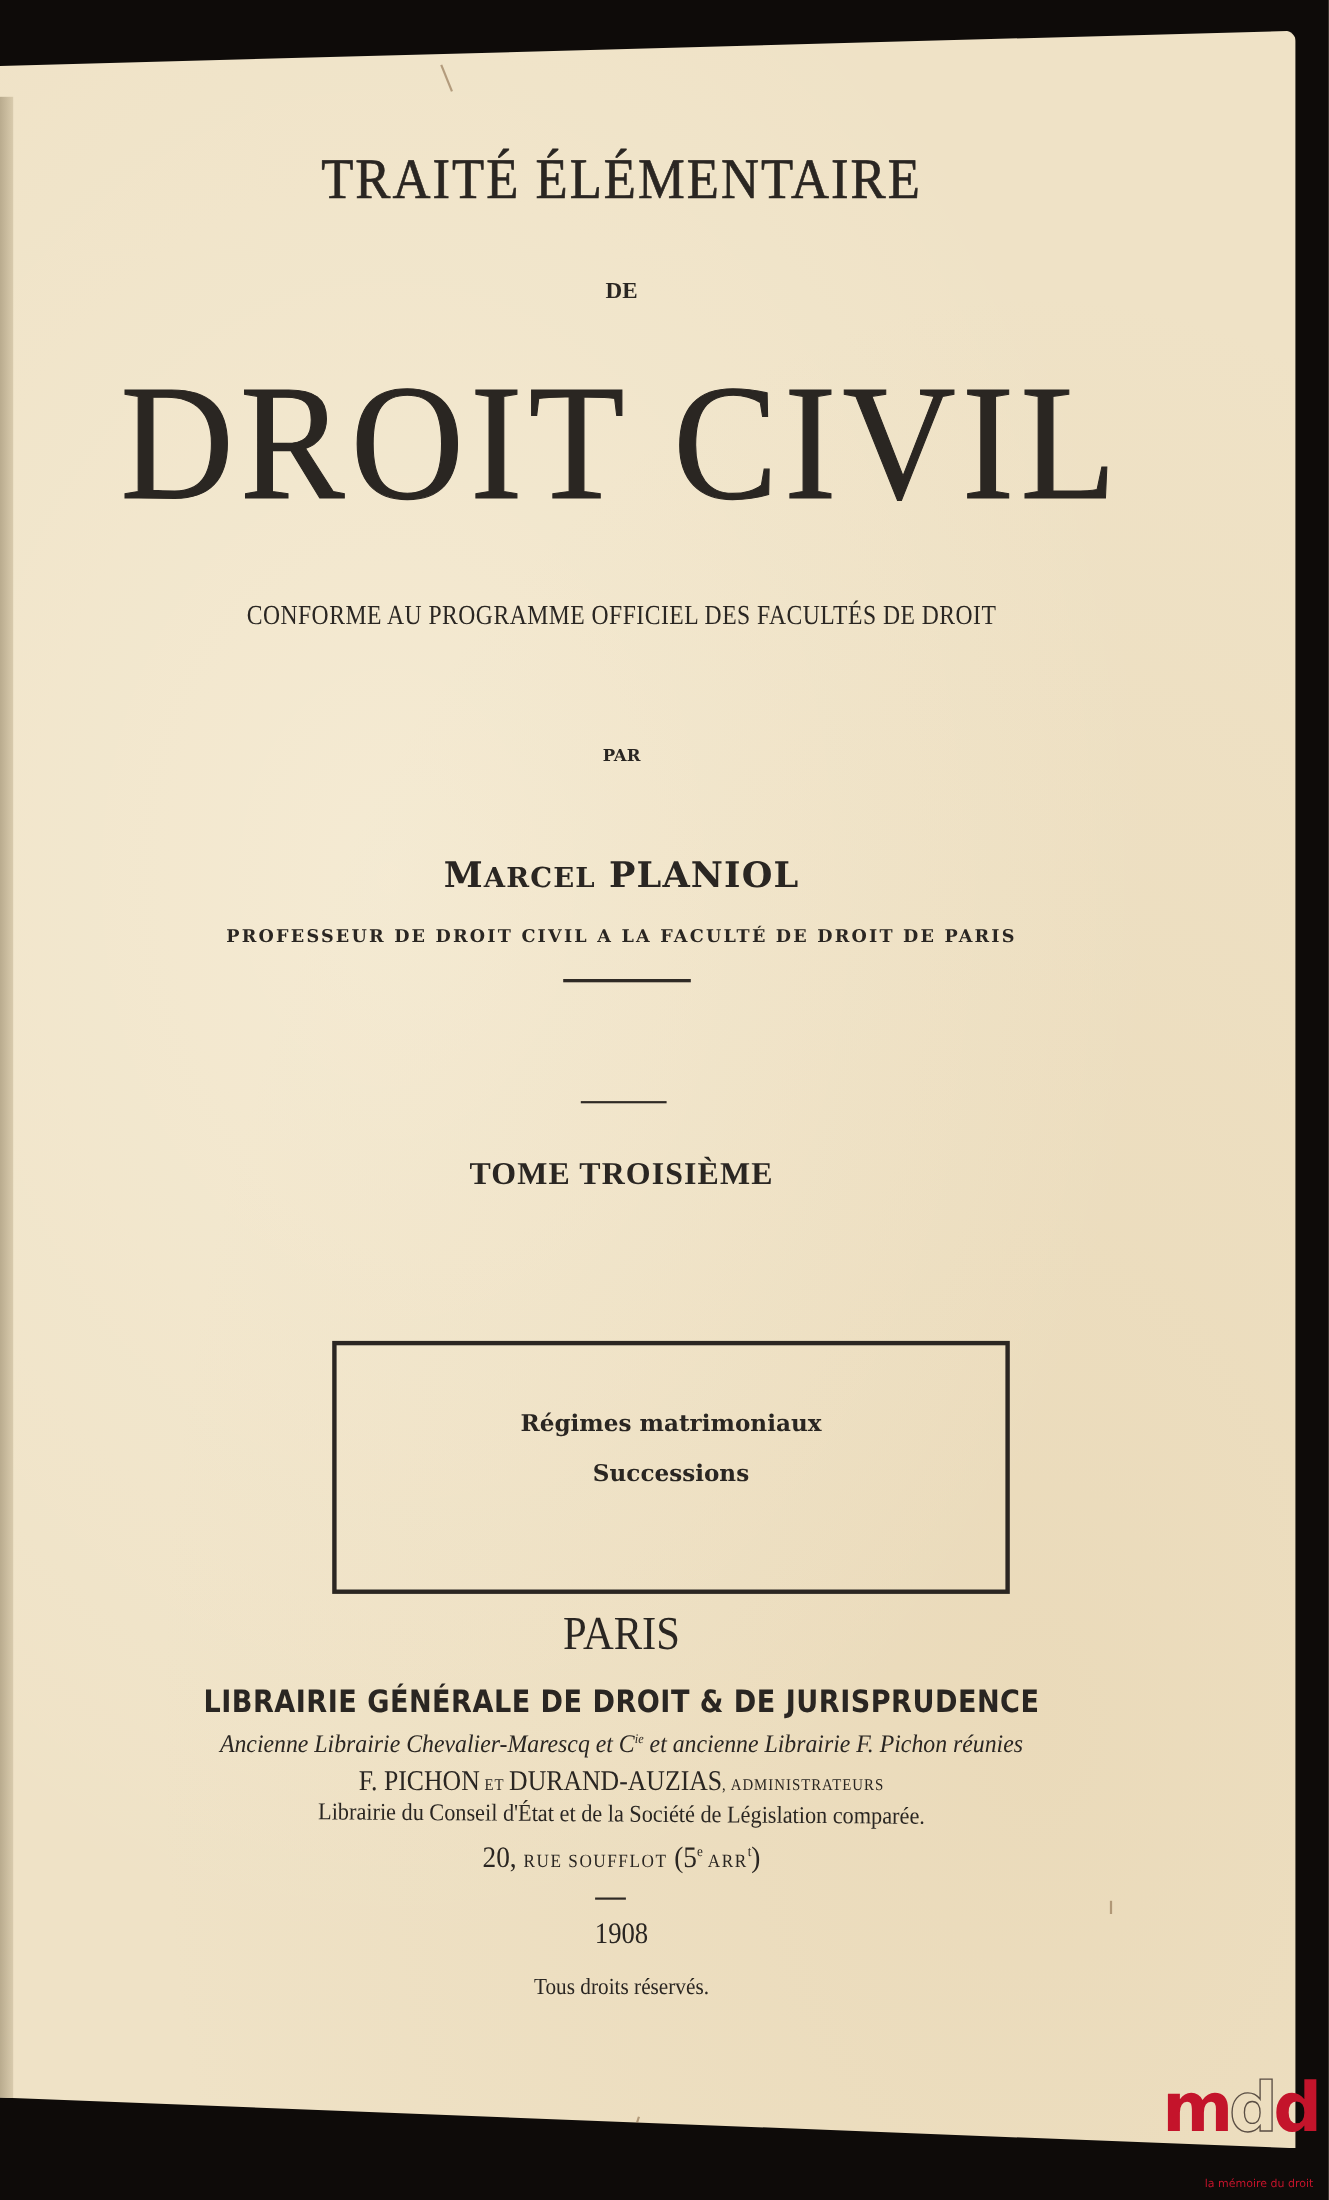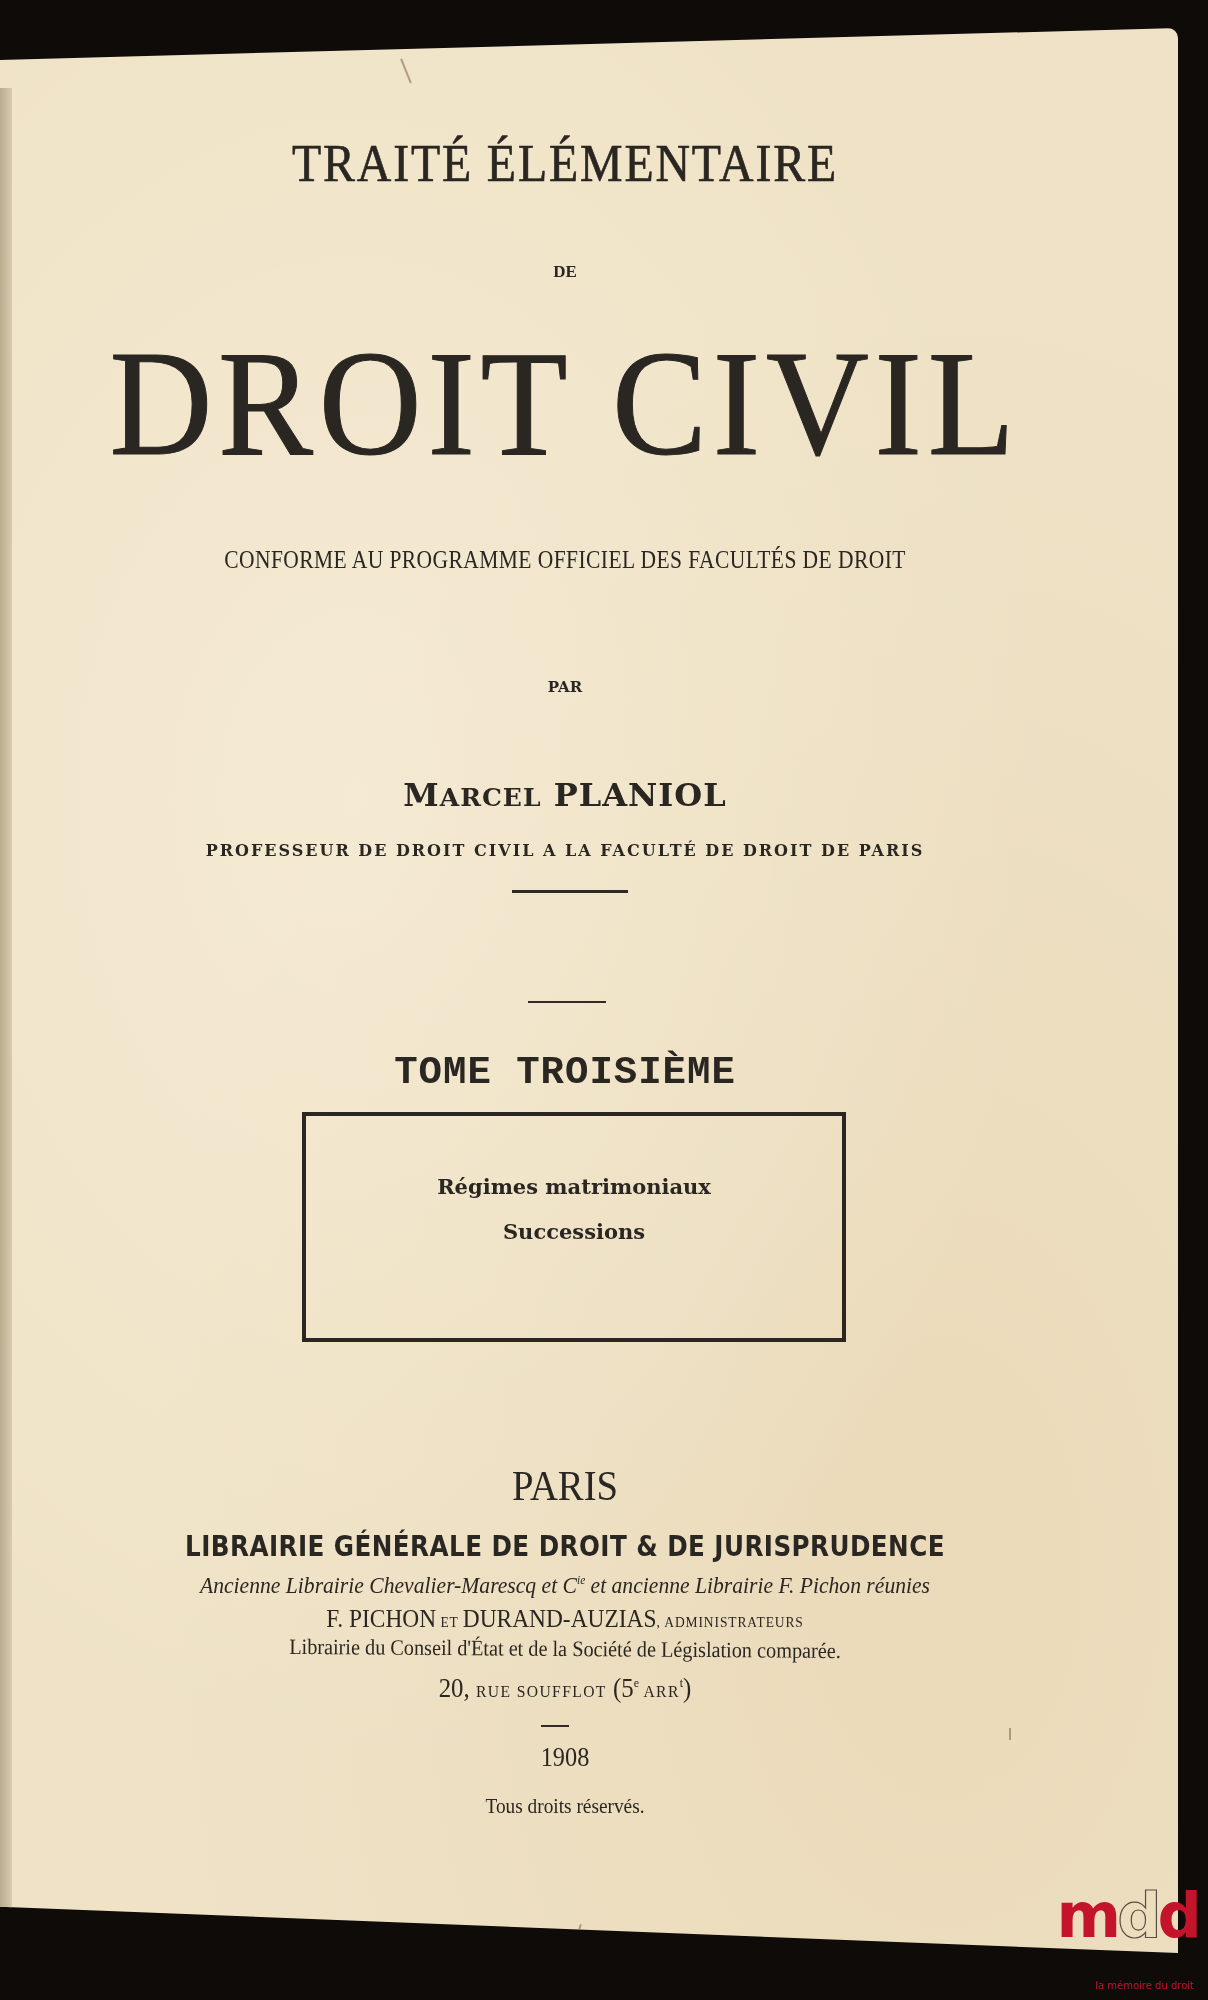--- a/index.html
+++ b/index.html
@@ -46,23 +46,23 @@
     .title-top {
       top: 106px;
       font-family: "Liberation Serif", serif;
       font-size: 52px;
       letter-spacing: 2px;
       transform: scaleX(0.92);
       font-weight: normal;
       -webkit-text-stroke: 0.6px #2a2622;
     }
     .de {
-      top: 234px;
-      font-family: "Liberation Serif", serif;
-      font-size: 17px;
+      top: 224px;
+      font-family: "Liberation Serif", serif;
+      font-size: 21px;
       font-weight: bold;
     }
     .main-title {
       top: 300px;
       font-family: "Liberation Serif", serif;
       font-size: 150px;
       letter-spacing: 6px;
       line-height: 1;
       transform: scaleX(0.95);
       -webkit-text-stroke: 1px #2a2622;
@@ -103,30 +103,30 @@
     .rule-1 { left: 512px; top: 862px; width: 116px; }
     .rule-2 { left: 528px; top: 973px; width: 78px; height: 2px; }
     .edition {
       top: 908px;
       font-family: "DejaVu Serif", serif;
       font-size: 20px;
       letter-spacing: 3px;
     }
     .tome {
       top: 1023px;
-      font-family: Liberation Mono, monospace;
-      font-size: 39px;
+      font-family: Liberation Serif, serif;
+      font-size: 29px;
       font-weight: bold;
       letter-spacing: 1px;
     }
     .contents-box {
       position: absolute;
       left: 302px;
-      top: 1084px;
-      width: 544px;
+      top: 1191px;
+      width: 616px;
       height: 230px;
       border: 4px solid #2b2622;
       box-sizing: border-box;
     }
     .contents-item {
       position: absolute;
       left: 0;
       width: 100%;
       text-align: center;
       font-family: "DejaVu Serif", serif;

